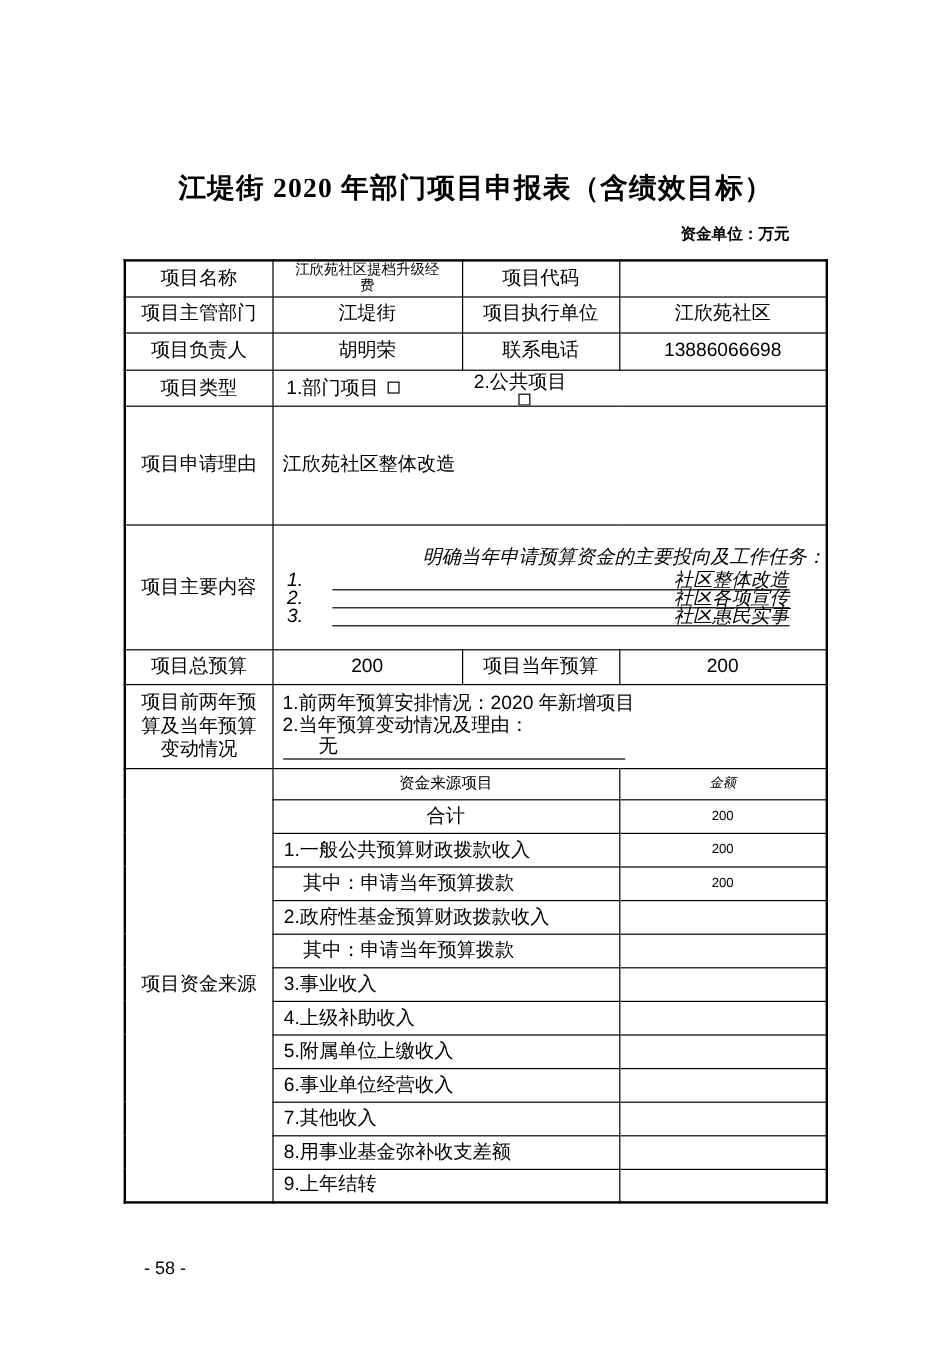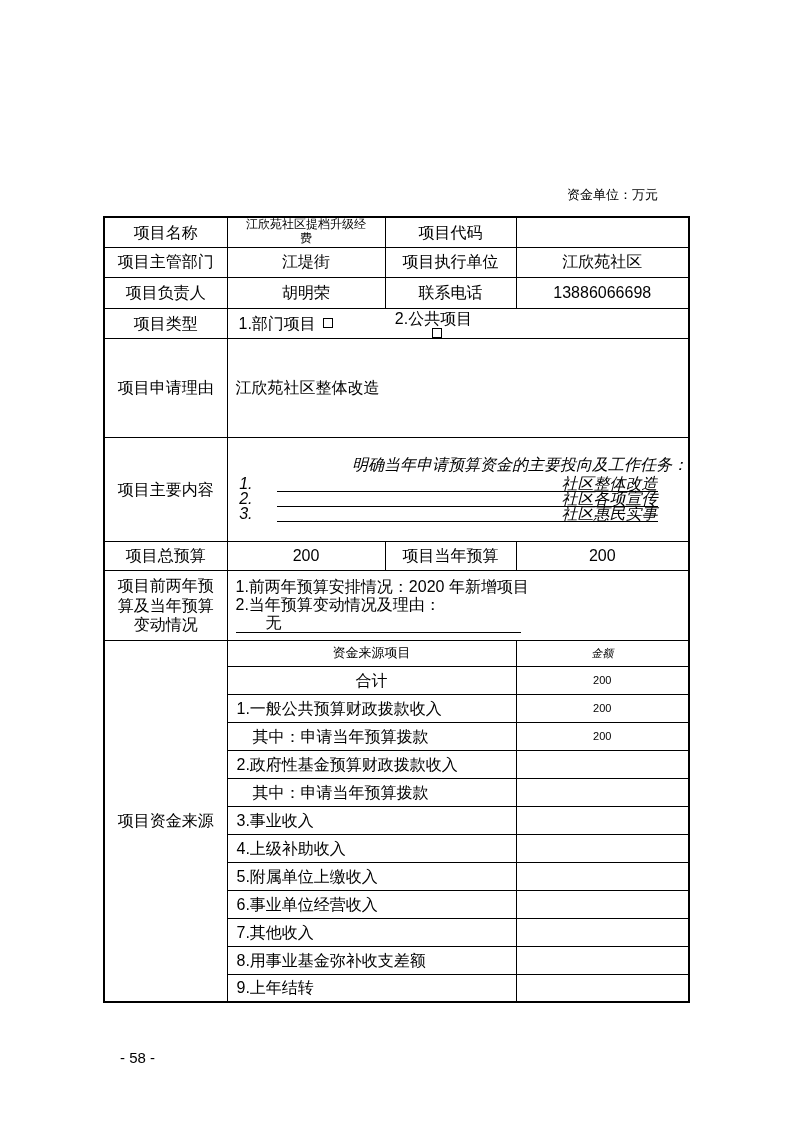--- a/index.html
+++ b/index.html
@@ -1,20 +1,20 @@
 <!DOCTYPE html>
 <html><head>
 <meta charset="utf-8">
 <style>
   html,body{margin:0;padding:0;background:#fff;}
   .page{position:relative;width:793px;height:1122px;background:#fff;color:#000;
         font-family:"Liberation Sans",sans-serif;overflow:hidden;}
   .doc-title{position:absolute;top:141px;left:0;width:793px;text-align:center;
         font-family:"Liberation Serif",serif;font-weight:bold;font-size:23px;letter-spacing:1px;}
-  .unit-note{position:absolute;top:186px;right:135px;font-size:13px;font-weight:normal;}
+  .unit-note{position:absolute;top:186px;right:135px;font-size:13px;font-weight:bold;}
   table.form{position:absolute;top:216px;left:103px;width:585px;border-collapse:collapse;
         table-layout:fixed;border:2px solid #000;}
   td{border:1px solid #000;text-align:center;vertical-align:middle;
         font-size:16px;padding:0;overflow:hidden;line-height:1.2;}
   td.lbl{padding:0 10px;}
   td.left{text-align:left;padding-left:8px;}
   td.val-sm{font-size:12px;padding:0 15px;line-height:1.15;}
   td.big-num{font-size:16px;font-family:"Liberation Sans",sans-serif;}
   .type-wrap{display:flex;align-items:center;text-align:right;padding-left:11px;}
   .type-opt{display:inline-flex;align-items:center;}
@@ -34,20 +34,21 @@
   td.fund-head{font-size:13px;}
   td.fund-head-amt{font-size:11px;font-style:italic;}
   td.amount{font-size:11px;font-family:"Liberation Sans",sans-serif;}
   .page-number{position:absolute;top:1049px;left:120px;font-size:15px;}
 </style>
 </head>
 <body>
 
 <div class="page">
 
+  <div class="doc-title">江堤街 2020 年部门项目申报表（含绩效目标）</div>
   <div class="unit-note">资金单位：万元</div>
 
   <table class="form">
     <colgroup>
         <col style="width:123px">
         <col style="width:158px">
         <col style="width:131px">
         <col style="width:173px">
       </colgroup>
 

